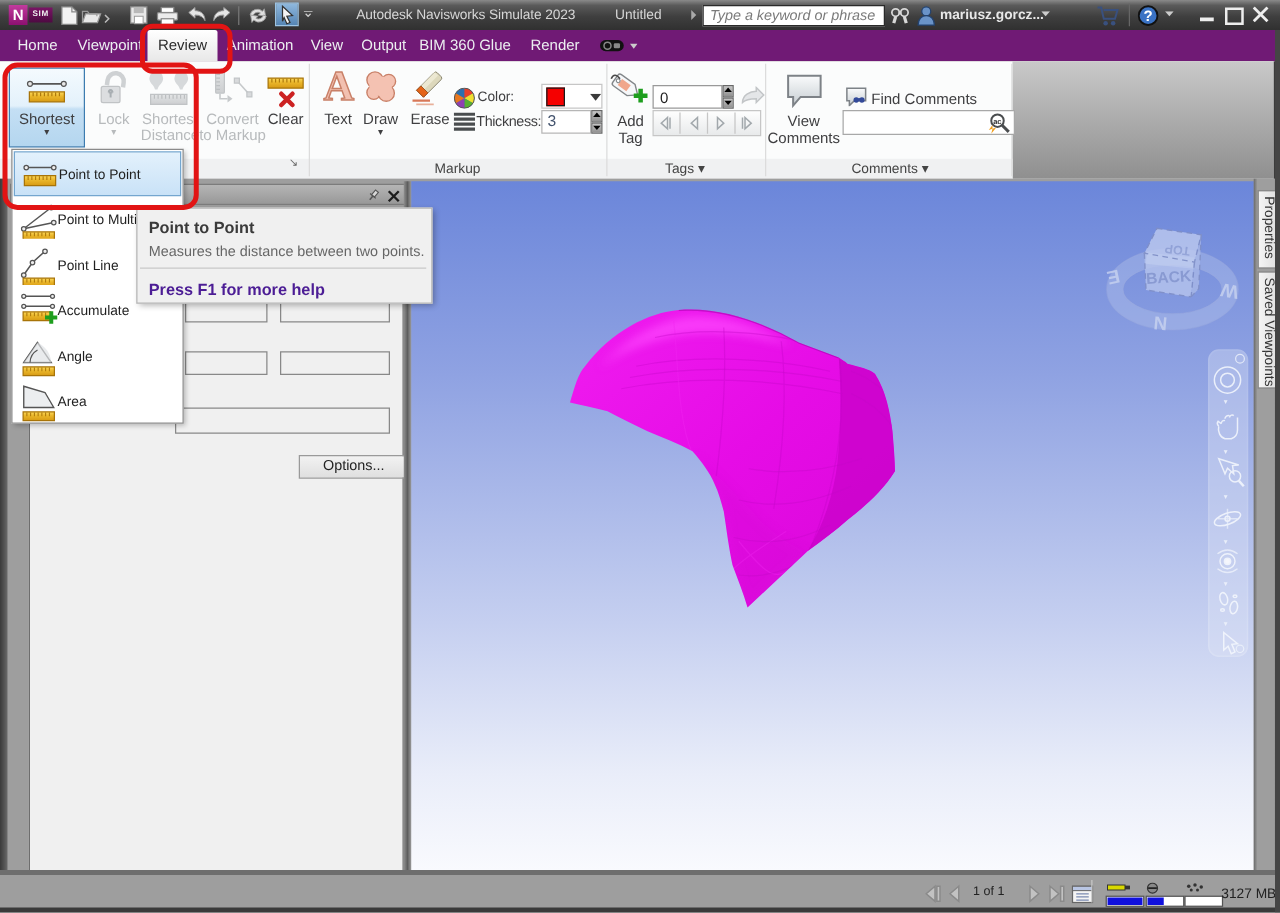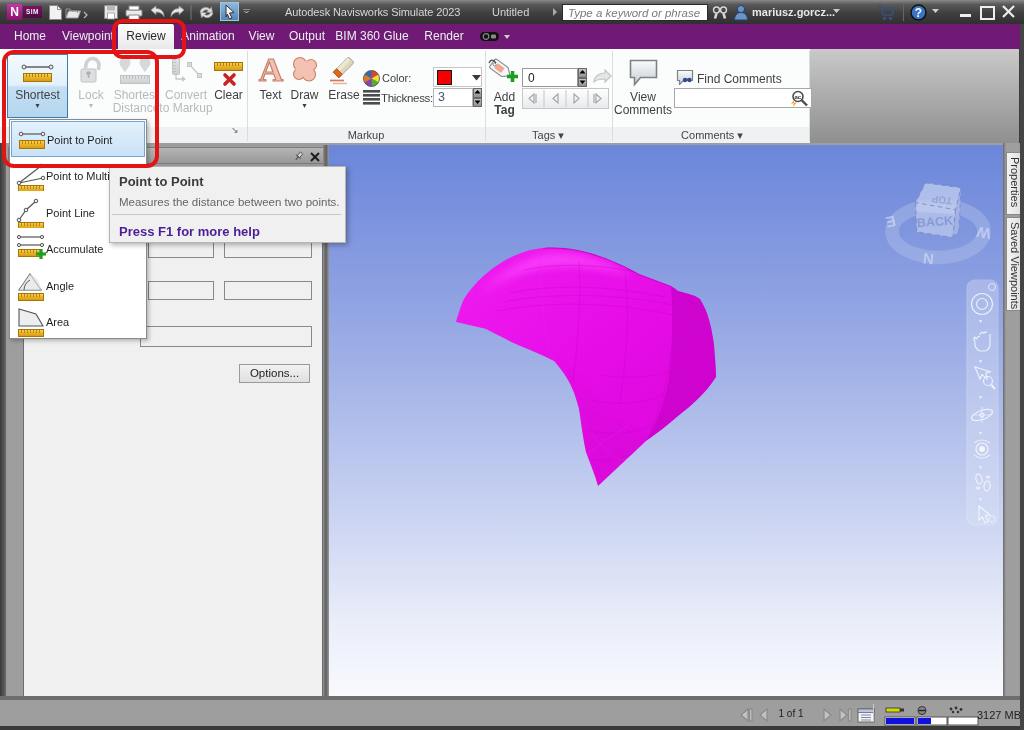--- a/index.html
+++ b/index.html
@@ -23,21 +23,21 @@
 .btnlabel{position:absolute;font-size:12px;color:#3f3f41;text-align:center;}
 .btnlabel.dis{color:#b7babc;}
 .caret{position:absolute;font-size:8px;color:#3f3f41;text-align:center;}
 .caret.dis{color:#b7babc;}
 
 #main{left:0;top:143px;width:1024px;height:557px;background:#9e9e9e;}
 #left-edge{left:0;top:0px;width:6px;height:557px;background:linear-gradient(90deg,#3a3a3a,#555 60%,#6a6a6a);}
 #paneltitle{left:8px;top:4px;width:319px;height:17px;background:linear-gradient(#b5b5b5,#989898);border:1px solid #7c7c7c;box-sizing:border-box;}
 #panelbody{left:23px;top:23px;width:300px;height:531px;background:#f0f0f0;border:1px solid #6e6e6e;box-sizing:border-box;}
 .pfield{position:absolute;background:#f0f0f0;border:1px solid #888;box-sizing:border-box;}
-#optbtn{left:239px;top:221px;width:71px;height:19px;background:linear-gradient(#f2f2f2,#dfdfdf);border:1px solid #9a9a9a;box-sizing:border-box;font-size:11.5px;color:#222;text-align:center;line-height:17px;}
+#optbtn{left:239px;top:221px;width:88px;height:19px;background:linear-gradient(#f2f2f2,#dfdfdf);border:1px solid #9a9a9a;box-sizing:border-box;font-size:11.5px;color:#222;text-align:center;line-height:17px;}
 #viewport{left:329px;top:2px;width:674px;height:551px;background:linear-gradient(#6b86da 0%,#8fa2e2 28%,#c5cff0 64%,#e9edf9 86%,#f9fafe 100%);}
 #rightstrip{left:1003px;top:0;width:21px;height:557px;background:linear-gradient(90deg,#6a6a6a 0,#9e9e9e 3px,#9e9e9e 16px,#787878 21px);}
 .vtab{position:absolute;left:3px;width:17px;background:linear-gradient(90deg,#f4f4f4,#dfdfdf);border:1px solid #8a8a8a;box-sizing:border-box;}
 .vtab span{position:absolute;left:2px;top:4px;font-size:11px;color:#333;writing-mode:vertical-rl;}
 
 #statusbar{left:0;top:696px;width:1024px;height:30px;background:#9e9e9e;border-top:4px solid #6e6e6e;box-sizing:border-box;}
 #bottom-edge{left:0;top:726px;width:1024px;height:4px;background:#3a3a3a;}
 
 #menu{left:9px;top:119px;width:138px;height:220px;background:#fff;border:1px solid #8a8a8a;box-shadow:2px 2px 4px rgba(0,0,0,.25);box-sizing:border-box;}
 .mitem{position:absolute;left:1px;width:134px;height:36px;}
@@ -336,21 +336,21 @@
       <rect x="6.5" y="11" width="8.5" height="6" fill="#f0a78c"></rect>
       <circle cx="4.8" cy="14" r="1.5" fill="#fff" stroke="#83878a" stroke-width="0.9"></circle>
     </g>
     <path d="M8,7 C5,3 2.5,3.5 1,7" fill="none" stroke="#4a4a4a" stroke-width="1.3"></path>
     <g stroke="#1e9e1e" stroke-width="3.6">
         <line x1="24.5" y1="15" x2="24.5" y2="26"></line>
         <line x1="19" y1="20.5" x2="30" y2="20.5"></line>
       </g>
   </svg>
   <div class="btnlabel" style="left:482px;top:41px;width:45px;">Add</div>
-  <div class="btnlabel" style="left:482px;top:54px;width:45px;font-weight:bold;">Tag</div>
+  <div class="btnlabel" style="left:482px;top:54px;width:45px;">Tag</div>
   <div class="abs" style="left:522px;top:19px;width:56px;height:19px;background:#fff;border:1px solid #999;box-sizing:border-box;font-size:12px;color:#222;padding:2px 0 0 5px;">0</div>
   <div class="abs" style="left:578px;top:19px;width:9px;height:9.5px;background:linear-gradient(#c6c6c6,#909090);border:1px solid #686868;box-sizing:border-box;">
       <svg width="7" height="7">
         <path d="M0.5,4.5 h6 l-3,-3.5 z" fill="#000"></path>
       </svg>
     </div>
   <div class="abs" style="left:578px;top:28.5px;width:9px;height:9.5px;background:linear-gradient(#c6c6c6,#909090);border:1px solid #686868;box-sizing:border-box;">
       <svg width="7" height="7">
         <path d="M0.5,1.5 h6 l-3,3.5 z" fill="#000"></path>
       </svg>

